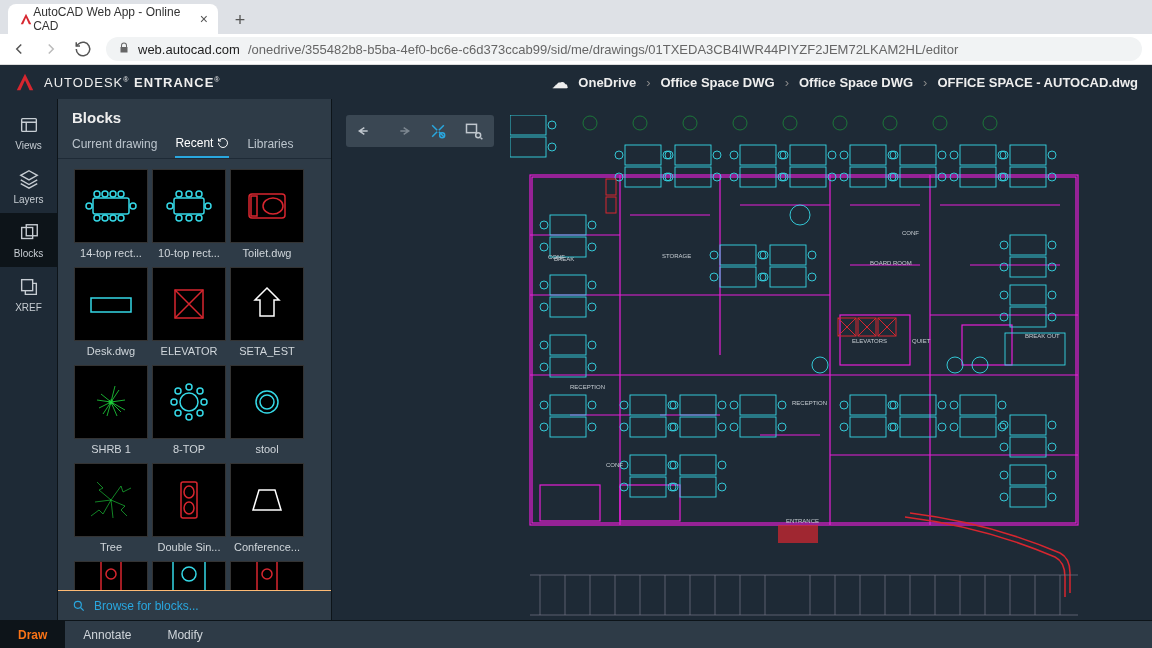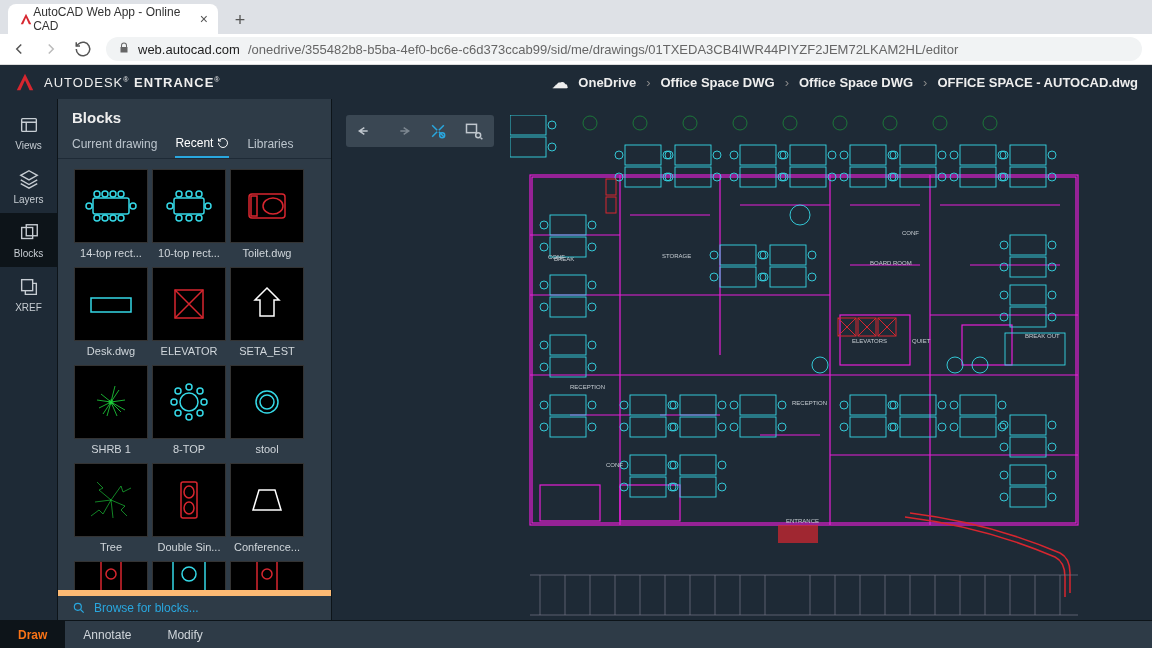--- a/index.html
+++ b/index.html
@@ -50,21 +50,21 @@
 .block-grid { flex:1; overflow-y:auto; padding:10px 8px 0 14px; display:grid; grid-template-columns:repeat(3, 78px); gap:8px 0; align-content:start; position:relative; }
 .block-grid::-webkit-scrollbar { width:8px; }
 .block-grid::-webkit-scrollbar-thumb { background:#4a5661; border-radius:4px; }
 .block-grid::-webkit-scrollbar-track { background:#1e2a36; }
 
 .block-item { width:78px; display:flex; flex-direction:column; align-items:center; gap:4px; cursor:pointer; }
 .block-thumb { width:74px; height:74px; background:#000; border:1px solid #333; display:flex; align-items:center; justify-content:center; }
 .block-thumb svg { width:60px; height:60px; }
 .block-label { font-size:11px; color:#d0d6db; text-align:center; white-space:nowrap; overflow:hidden; text-overflow:ellipsis; width:100%; }
 
-.browse-row { height:30px; background:#2e3b47; border-top:6px solid #fdba74; display:flex; align-items:center; padding:0 14px; gap:8px; color:#29a7df; font-size:12px; cursor:pointer; flex-shrink:0; }
+.browse-row { height:30px; background:#2e3b47; border-top:1px solid #fdba74; display:flex; align-items:center; padding:0 14px; gap:8px; color:#29a7df; font-size:12px; cursor:pointer; flex-shrink:0; }
 
 .bottom-tabs { height:28px; background:#2e3b47; border-top:1px solid #0d1419; display:flex; align-items:center; font-size:12px; color:#d0d6db; flex-shrink:0; }
 .bottom-tab { padding:0 18px; height:100%; display:flex; align-items:center; cursor:pointer; }
 .bottom-tab.active { background:#0d1419; color:#f97316; font-weight:600; }
 
 
 .canvas-wrap { flex:1; background:#1e2a36; display:flex; flex-direction:column; position:relative; min-width:0; }
 .canvas-tools { position:absolute; top:16px; left:14px; height:32px; background:#3a4753; border-radius:3px; display:flex; align-items:center; padding:0 10px; gap:16px; z-index:2; }
 .canvas-tools .tool { color:#c0c7ce; cursor:pointer; display:flex; }
 .canvas-tools .tool.active { color:#29a7df; }

